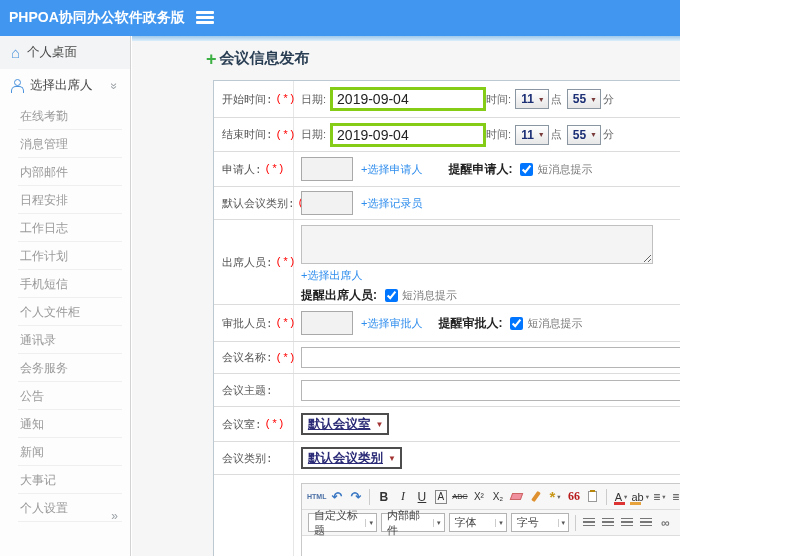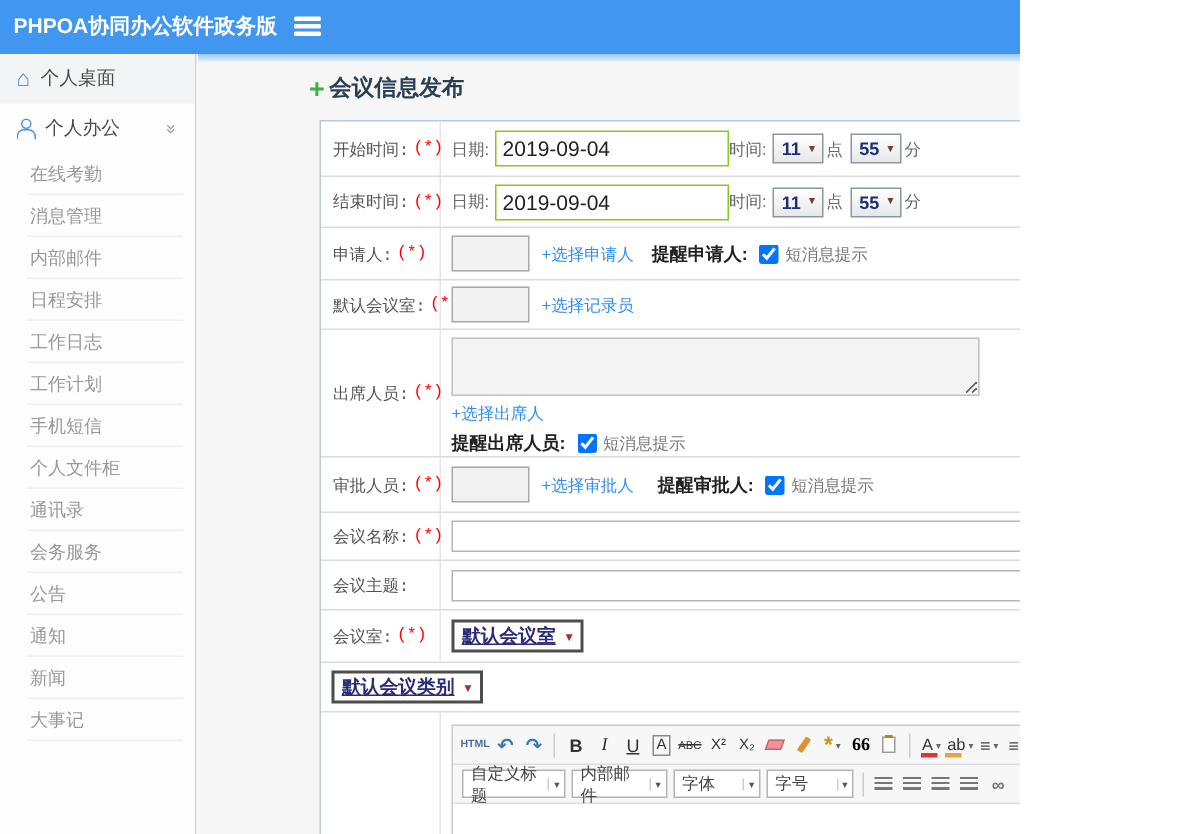--- a/index.html
+++ b/index.html
@@ -38,27 +38,27 @@
   .frow { display:flex; border-bottom:1px solid #dcdcdc; }
   .frow:last-child { border-bottom:none; }
   .cl { width:80px; flex:0 0 80px; border-right:1px solid #e6e6e6; display:flex; align-items:center; padding-left:8px; white-space:nowrap;font-family:Liberation Mono, monospace; }
   .lbl { font-size:11px; color:#555; }
   .req { font-size:11px; color:#f00; margin-left:3px; }
   .cv { flex:1; display:flex; align-items:center; padding-left:7px; }
   .cv.col { flex-direction:column; align-items:flex-start; justify-content:center; }
   .sub-lbl { font-size:11px; color:#666; margin-right:4px; }
   .time-lbl { }
   .unit { font-size:11px; color:#666; margin:0 5px 0 2px; }
-  .date-input { width:156px; height:24px; border:1px solid #84cc16; font-size:14px; color:#222; padding:0 4px; font-family:inherit; }
+  .date-input { width:156px; height:24px; border:3px solid #84cc16; font-size:14px; color:#222; padding:0 4px; font-family:inherit; }
   .tsel { display:inline-flex; align-items:center; border:1px solid #8b96a3; background:linear-gradient(#fff,#e7e7e7); height:20px; padding:0 3px 0 5px; cursor:pointer; }
   .tsel b { font-size:12px; color:#1c2f75; font-weight:bold; }
   .tarr { font-size:7px; color:#7a3b3b; margin-left:4px; }
   .small-input { width:52px; height:24px; border:1px solid #a9a9a9; background:#f2f2f2; }
   .pick-link { font-size:11px; color:#2f8ded; text-decoration:none; margin-left:8px; cursor:pointer; }
-  .remind { font-size:12px; font-weight:bold; color:#222; margin-left:12px; }
+  .remind { font-size:12px; font-weight:bold; color:#222; margin-left:26px; }
   .remind.tight { margin-left:0; }
   .cb { width:13px; height:13px; margin:0 4px 0 8px; }
   .cb-lbl { font-size:11px; color:#777; }
   .attend-ta { width:352px; height:46px; border:1px solid #c0c0c0; background:#f4f4f4; resize:both; margin-top:5px; }
   .line { display:flex; align-items:center; margin-top:4px; }
   .wide-input { width:416px; height:21px; border:1px solid #b5b5b5; font-family:inherit; font-size:12px; padding:0 3px; }
   .big-select { display:inline-flex; align-items:center; border:2px solid #4d4d4d; background:#fff; height:22px; padding:0 4px 0 5px; cursor:pointer; }
   .big-select u { font-size:12.5px; font-weight:bold; color:#2b2b77; }
   .barr { font-size:8px; color:#a33333; margin-left:5px; }
 
@@ -72,21 +72,21 @@
   .g-b { font-weight:bold; }
   .g-i { font-style:italic; font-family:"Liberation Serif",serif; }
   .g-u { text-decoration:underline; }
   .g-box { border:1px solid #888; font-size:10px; padding:0 2px; line-height:12px; }
   .g-strike { font-size:7.5px; text-decoration:line-through; }
   .g-sup, .g-sub { font-size:10px; }
   .sh-eraser { width:11px; height:7px; background:#f08f9e; border:1px solid #c66; transform:skewX(-20deg); }
   .sh-brush { width:4px; height:11px; background:#e0912f; border-radius:1px; transform:rotate(35deg); }
   .g-wand { color:#c99718; font-weight:bold; font-size:15px; }
   .mini-arr { font-size:6.5px; color:#666; margin-left:2px; }
-  .g-quote { font-family:"Liberation Serif",serif; font-weight:bold; color:#000000; font-size:12px; }
+  .g-quote { font-family:"Liberation Serif",serif; font-weight:bold; color:#b91c1c; font-size:12px; }
   .sh-paste { position:relative; width:9px; height:11px; border:1px solid #999; background:#fff; }
   .sh-paste:after { content:""; position:absolute; left:1px; top:-2px; width:5px; height:2px; background:#b8860b; }
   .g-fc { position:relative; font-size:11px; line-height:10px; }
   .g-fc:after { content:""; position:absolute; left:-1px; bottom:-3px; width:11px; height:3px; background:#d33; }
   .g-hl:after { background:#e8a33d; }
   .g-list { font-size:12px; color:#444; }
   .sh-doc { width:9px; height:11px; border:1px solid #999; background:#fff; }
   .sh-monitor { width:13px; height:9px; background:#6d9ee8; border:1px solid #33589c; border-radius:1px; }
   .ed-select { display:inline-flex; align-items:center; justify-content:space-between; background:#fff; border:1px solid #b3b3b3; height:19px; font-size:11px; color:#444; padding:0 3px 0 5px; margin:0 2px; cursor:pointer; }
   .ed-arr { font-size:7px; color:#555; margin-left:5px; border-left:1px solid #ccc; padding-left:3px; }
@@ -116,38 +116,42 @@
       </span>
   </div>
 
   <div class="sidebar">
     <div class="side-main first">
       <span class="icon-home">⌂</span>
       <span>个人桌面</span>
     </div>
     <div class="side-main">
       <span class="icon-user"></span>
-      <span>个人办公</span>
+      <span>选择出席人</span>
       <span class="chev down">»</span>
     </div>
     <div class="sub-list">
       <div class="sub-item"><span>在线考勤</span></div>
       <div class="sub-item"><span>消息管理</span></div>
       <div class="sub-item"><span>内部邮件</span></div>
       <div class="sub-item"><span>日程安排</span></div>
       <div class="sub-item"><span>工作日志</span></div>
       <div class="sub-item"><span>工作计划</span></div>
       <div class="sub-item"><span>手机短信</span></div>
       <div class="sub-item"><span>个人文件柜</span></div>
       <div class="sub-item"><span>通讯录</span></div>
       <div class="sub-item"><span>会务服务</span></div>
       <div class="sub-item"><span>公告</span></div>
       <div class="sub-item"><span>通知</span></div>
       <div class="sub-item"><span>新闻</span></div>
       <div class="sub-item"><span>大事记</span></div>
+      <div class="sub-item">
+        <span>个人设置</span>
+        <span class="chev">»</span>
+      </div>
     </div>
     <div class="side-main">
       
       
       
     </div>
   </div>
 
   <div class="content-bg"></div>
   <div class="blue-strip"></div>
@@ -211,21 +215,21 @@
         <input class="small-input" style="">
         <a class="pick-link">+选择申请人</a>
         <span class="remind">提醒申请人:</span>
         <input type="checkbox" checked="" class="cb" style="">
         <span class="cb-lbl">短消息提示</span>
       </div>
     </div>
 
     <div class="frow" style="height:33px">
       <div class="cl">
-          <span class="lbl">默认会议室:</span>
+          <span class="lbl">默认会议类别:</span>
           <span class="req">(*)</span>
         </div>
       <div class="cv">
         <input class="small-input" style="">
         <a class="pick-link">+选择记录员</a>
       </div>
     </div>
 
     <div class="frow" style="height:85px">
       <div class="cl">
@@ -285,20 +289,23 @@
         </div>
       <div class="cv">
         <span class="big-select">
             <u>默认会议室</u>
             <span class="barr">▼</span>
           </span>
       </div>
     </div>
 
     <div class="frow" style="height:33px">
+      <div class="cl">
+          <span class="lbl">会议类别:</span>
+        </div>
       <div class="cv">
         <span class="big-select">
             <u>默认会议类别</u>
             <span class="barr">▼</span>
           </span>
       </div>
     </div>
 
     <div class="frow" style="height:160px">
       <div class="cl"></div>

